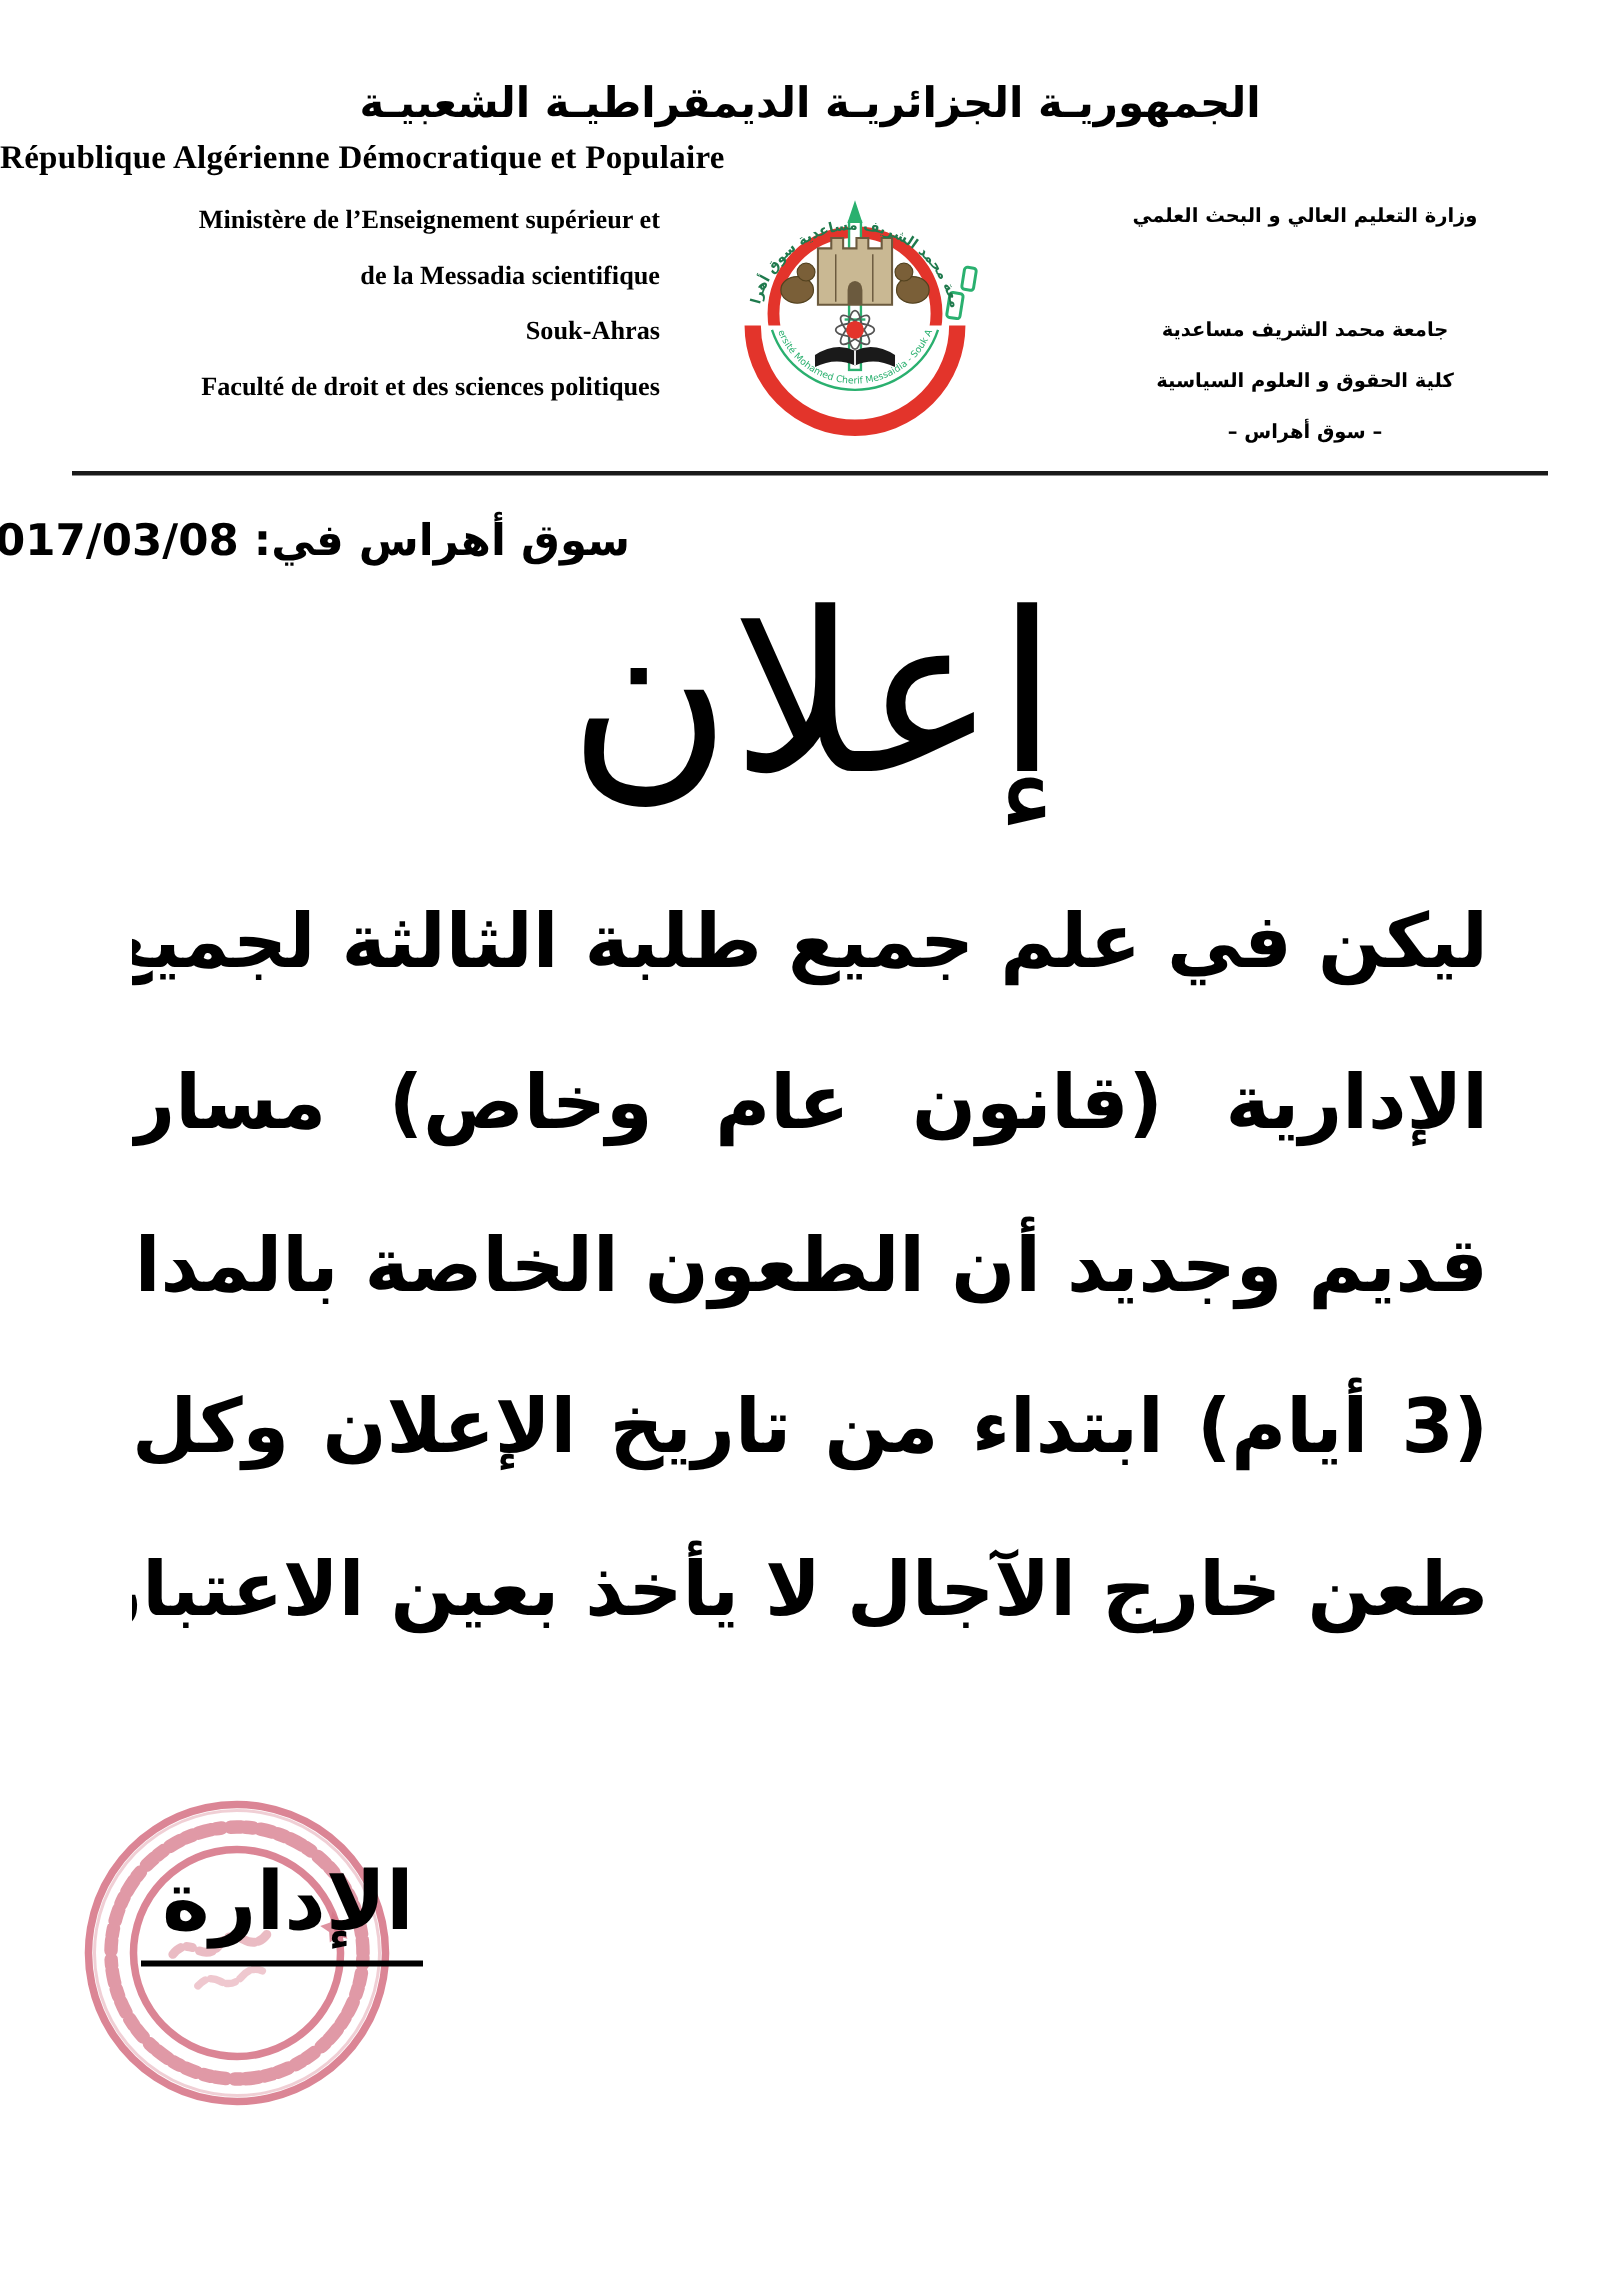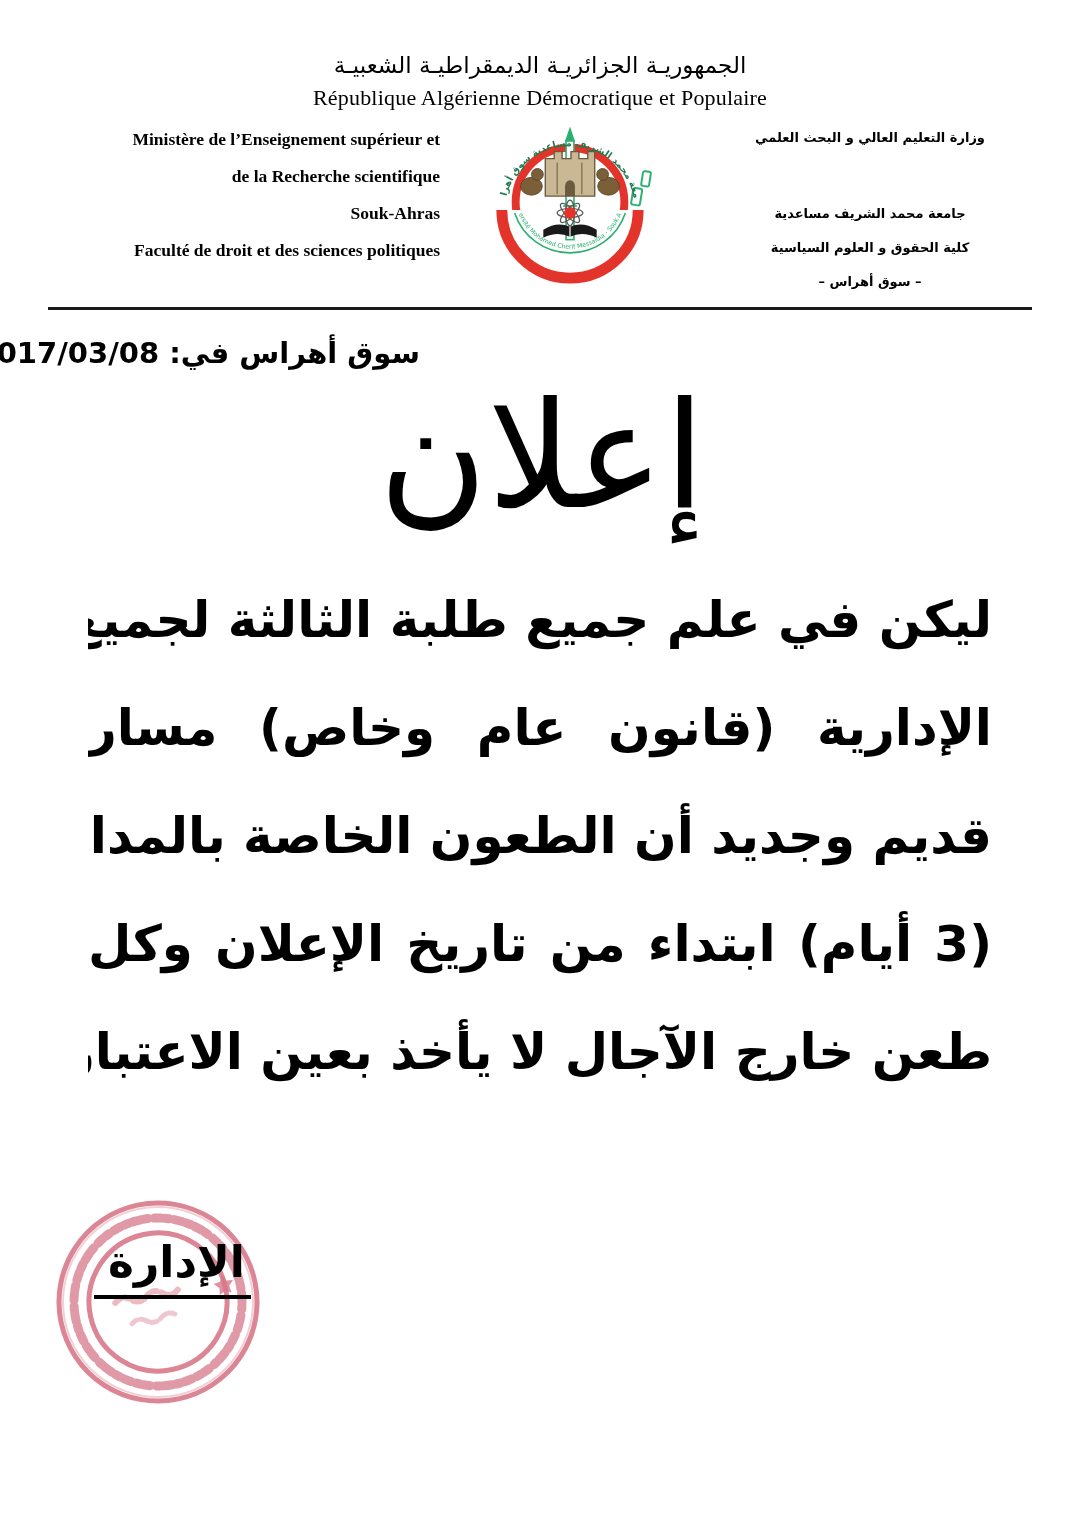--- a/index.html
+++ b/index.html
@@ -10,26 +10,25 @@
     background:#ffffff;
     overflow:hidden;
     font-family:"Liberation Serif", serif;
     color:#000;
   }
   
   .header{padding-top:52px;}
   .country-ar{
     text-align:center;
     font-family:"DejaVu Sans", sans-serif;
-    font-size:23px;font-weight:400;
+    font-size:28px;font-weight:700;
     direction:rtl;
   }
   .country-fr{
-    text-align:center;
-    font-size:22px;font-weight:400;
+    font-size:22px;font-weight:700;
     margin-top:7px;
     letter-spacing:.2px;
   }
   .header-cols{
     display:flex;
     align-items:flex-start;
     margin-top:10px;
     padding:0 40px;
   }
   .col-left{
@@ -99,40 +98,40 @@
     width:220px;height:220px;
     z-index:1;
     opacity:.85;
   }
   .admin-label{
     position:absolute;
     left:94px;top:1236px;
     z-index:3;
     font-family:"DejaVu Sans", sans-serif;
     font-weight:900;
-    font-size:44px;
+    font-size:54px;
     direction:rtl;
     border-bottom:4px solid #000;
     padding:0 6px 8px 14px;
   }
 </style>
 </head>
 <body>
 
 <div class="page">
 
   <div class="header">
     <div class="country-ar">الجمهوريـة الجزائريـة الديمقراطيـة الشعبيـة</div>
     <div class="country-fr">République Algérienne Démocratique et Populaire</div>
 
     <div class="header-cols">
 
       <div class="col-left">
         <div class="hline">Ministère de l’Enseignement supérieur et</div>
-        <div class="hline">de la Recherche scientifique</div>
+        <div class="hline">de la Messadia scientifique</div>
         <div class="hline">Souk-Ahras</div>
         <div class="hline">Faculté de droit et des sciences politiques</div>
       </div>
 
       <div class="col-logo">
 
         <svg width="168" height="182" viewBox="0 0 170 184">
           <defs>
             <path id="arcTop" d="M 20,84 A 66,66 0 0 1 150,84"></path>
             <path id="arcBot" d="M 33,98 A 56,56 0 0 0 137,98"></path>

